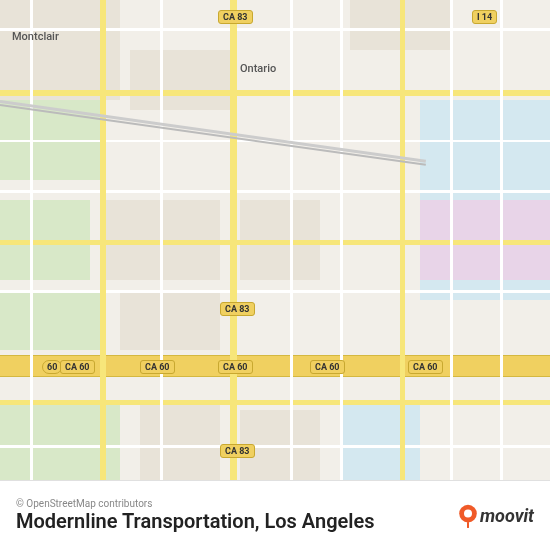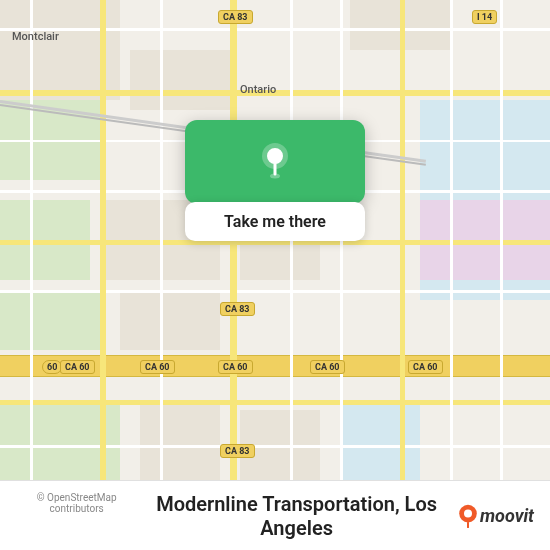--- a/index.html
+++ b/index.html
@@ -158,23 +158,22 @@
       left: 0;
       display: flex;
       align-items: center;
       justify-content: space-between;
       padding: 0 16px;
       border-top: 1px solid #e0e0e0;
     }
 
     .bottom-left {
       display: flex;
-      flex-direction: row;
+      flex-direction: column;
       gap: 0;
-      text-align: center;
     }
 
     .copyright-text {
       font-size: 10px;
       color: #888;
     }
 
     .location-name {
       font-size: 20px;
       font-weight: 600;
@@ -237,51 +236,35 @@
   <div class="street-v" style="left:30px;width:3px;"></div>
   <div class="street-v major" style="left:100px;width:6px;"></div>
   <div class="street-v" style="left:160px;width:3px;"></div>
   <div class="street-v major" style="left:230px;width:7px;"></div>
   <div class="street-v" style="left:290px;width:3px;"></div>
   <div class="street-v" style="left:340px;width:3px;"></div>
   <div class="street-v major" style="left:400px;width:5px;"></div>
   <div class="street-v" style="left:450px;width:3px;"></div>
   <div class="street-v" style="left:500px;width:3px;"></div>
 
-  <div class="map-label" style="left:240px;top:62px;margin-top:21px;">Ontario</div>
+  <div class="map-label" style="left:240px;top:62px;">Ontario</div>
   <div class="map-label" style="left:12px;top:30px;font-size:11px;">Montclair</div>
 
   <div class="road-label" style="left:218px;top:10px;">CA 83</div>
   <div class="road-label" style="left:472px;top:10px;">I 14</div>
   <div class="road-label" style="left:220px;top:302px;">CA 83</div>
 
   <div class="road-label" style="left:42px;top:360px;border-radius:7px;">60</div>
   <div class="road-label" style="left:60px;top:360px;">CA 60</div>
   <div class="road-label" style="left:140px;top:360px;">CA 60</div>
   <div class="road-label" style="left:218px;top:360px;">CA 60</div>
   <div class="road-label" style="left:310px;top:360px;">CA 60</div>
   <div class="road-label" style="left:408px;top:360px;">CA 60</div>
   <div class="road-label" style="left:220px;top:444px;">CA 83</div>
 
-  <div class="popup-card">
-    <div class="popup-green">
-
-      <svg class="pin-icon" viewBox="0 0 44 44" fill="none" xmlns="http://www.w3.org/2000/svg">
-        <circle cx="22" cy="18" r="13" fill="white" fill-opacity="0.25"></circle>
-        <circle cx="22" cy="18" r="7" fill="white"></circle>
-        <ellipse cx="22" cy="38" rx="5" ry="2.5" fill="white" fill-opacity="0.3"></ellipse>
-        <path d="M22 25 L22 36" stroke="white" stroke-width="3" stroke-linecap="round"></path>
-        <circle cx="22" cy="18" r="7" stroke="white" stroke-width="2" fill="none"></circle>
-      </svg>
-    </div>
-
-    <div class="popup-bubble">
-      <span class="take-me-there">Take me there</span>
-    </div>
-  </div>
 </div>
 
 <div class="bottom-bar">
   <div class="bottom-left">
     <span class="copyright-text">© OpenStreetMap contributors</span>
     <span class="location-name">Modernline Transportation, Los Angeles</span>
   </div>
   <div class="moovit-logo">
 
     <svg class="moovit-pin" viewBox="0 0 24 30" fill="none" xmlns="http://www.w3.org/2000/svg">

